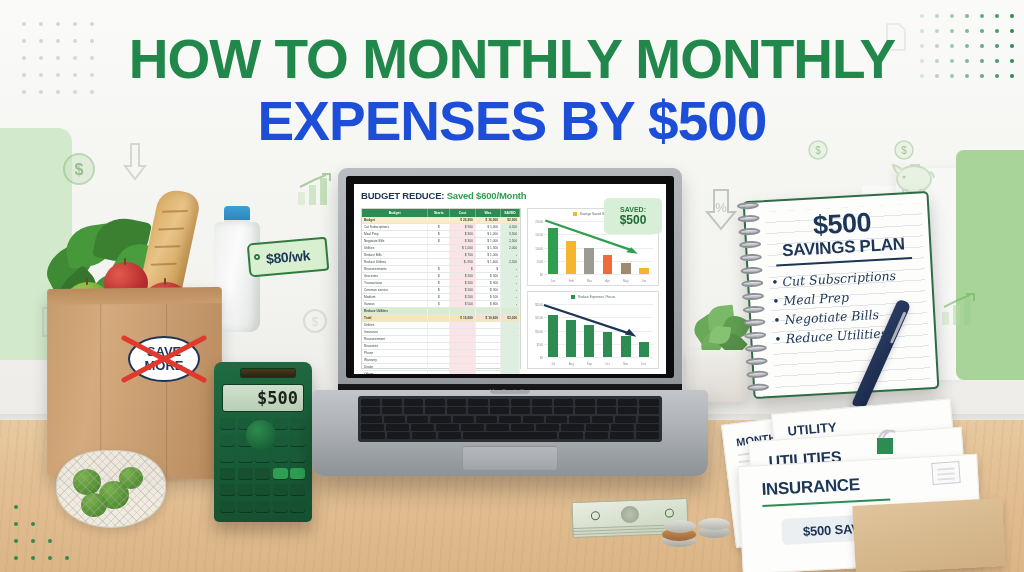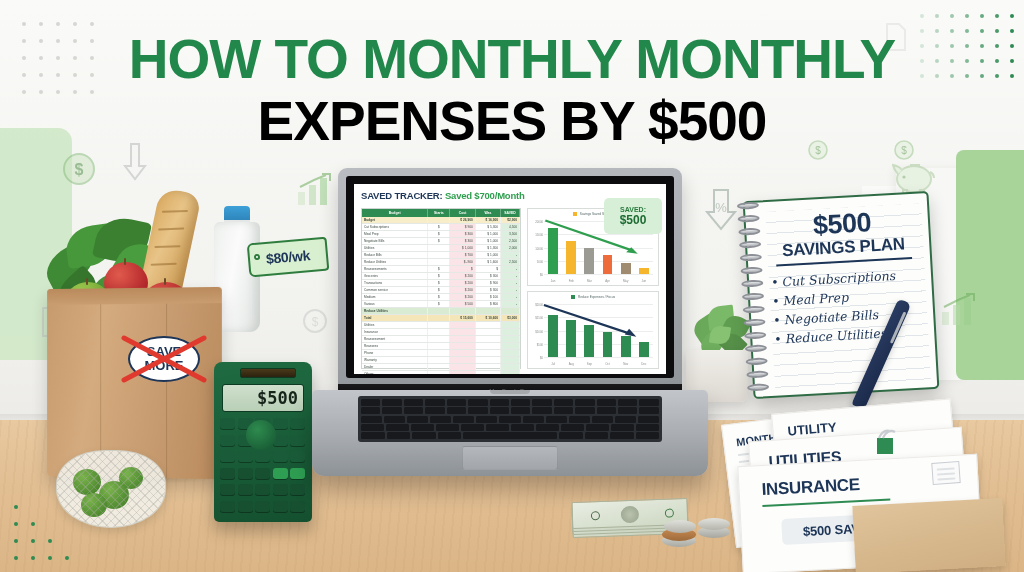--- a/index.html
+++ b/index.html
@@ -33,21 +33,21 @@
   .dots { position:absolute; }
   .dot { position:absolute; width:4px; height:4px; border-radius:50%; }
 
   .bgicon { position:absolute; opacity:.55; }
   .bgicon svg { display:block; }
 
   
   .title-wrap { position:absolute; left:0; top:30px; width:1024px; text-align:center; z-index:30; }
   .title-1 { font-size:55px; line-height:58px; font-weight:bold; color:#22874a;
              letter-spacing:-1px; }
-  .title-2 { font-size:55px; line-height:58px; font-weight:bold; color:#000000;
+  .title-2 { font-size:55px; line-height:58px; font-weight:bold; color:#1d4ed8;
              letter-spacing:-1px; margin-top:4px; }
 
   
   .bag { position:absolute; left:46px; top:288px; width:175px; height:190px;
     background:linear-gradient(100deg,#c69a6d 0%,#d4ab7e 30%,#c79c70 62%,#b98a5c 100%);
     border-radius:4px 6px 5px 5px;
     box-shadow:0 8px 16px rgba(0,0,0,.18);
     transform:perspective(400px) rotateY(-3deg); }
   .bag-fold { position:absolute; left:0; top:0; width:100%; height:16px;
     background:linear-gradient(180deg,#b98a5c,#c99d70); border-radius:4px 4px 0 0; }
@@ -523,22 +523,22 @@
       </div>
     <div class="calc-dpad"></div>
   </div>
 
   <div class="laptop">
     <div class="lid">
       <div class="bezel">
         <div class="screen">
           <div class="sc">
             <div class="sc-title">
-              <span>SAVED TRACKER:</span>
-              <em>Saved $700/Month</em>
+              <span>BUDGET REDUCE:</span>
+              <em>Saved $600/Month</em>
             </div>
 
             <div class="saved-badge">
               <div class="sb-1">SAVED:</div>
               <div class="sb-2">$500</div>
             </div>
 
             <div class="sc-body">
               <div class="sheet">
                 <div class="sh-head" id="sheet-head">

